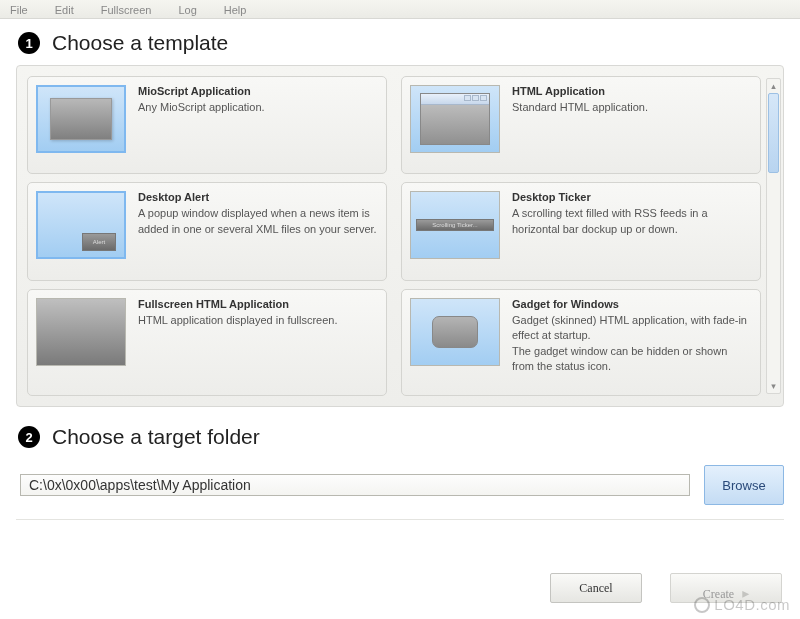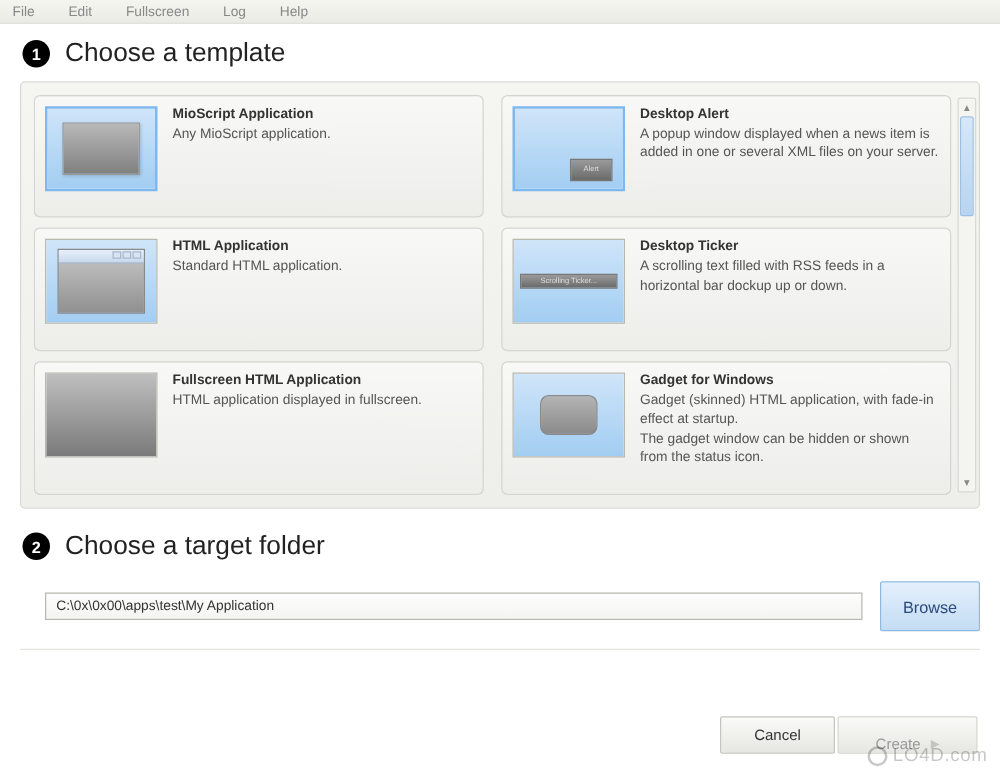--- a/index.html
+++ b/index.html
@@ -218,41 +218,42 @@
   margin: 0 16px;
   padding: 10px 0 14px 0;
 }
 .path-input {
   flex: 1;
   height: 22px;
   border: 1px solid #b8b8b0;
   background: linear-gradient(to bottom, #fdfdfd, #f4f4f1);
   padding: 2px 8px;
   font-family: inherit;
-  font-size: 11px;
+  font-size: 14px;
   color: #333;
-  margin-left: 20px;
+  margin-left: 4px;
 }
 .browse-btn {
   width: 80px;
   height: 40px;
   border: 1px solid #8cb8e4;
   background: linear-gradient(to bottom, #e4f0fc, #c4dcf4);
   color: #2a4a7a;
   font-size: 13px;
   border-radius: 2px;
   cursor: pointer;
 }
 .bottom-bar {
   position: absolute;
   bottom: 16px;
   right: 18px;
   display: flex;
-  gap: 2px;
-  align-items: center;
+  gap: 28px;
+  align-items: center;
+  font-family: Liberation Serif, serif;
 }
 .btn {
   height: 30px;
   min-width: 92px;
   border: 1px solid #c4c4c0;
   background: linear-gradient(to bottom, #fafaf8, #e6e6e2);
   font-family: inherit;
   font-size: 12px;
   color: #333;
   border-radius: 2px;
@@ -322,50 +323,50 @@
             <div class="thumb-rect"></div>
           </div>
       </div>
       <div class="template-text">
         <div class="template-title">MioScript Application</div>
         <div class="template-desc">Any MioScript application.</div>
       </div>
     </div>
 
     <div class="template-item">
-      <div class="thumb selected">
-        <div class="thumb-bg">
-          <div class="thumb-alert">Alert</div>
-        </div>
-      </div>
-      <div class="template-text">
-        <div class="template-title">Desktop Alert</div>
-        <div class="template-desc">A popup window displayed when a news item is added in one or several XML files on your server.</div>
-      </div>
-    </div>
-
-    <div class="template-item">
       <div class="thumb">
         <div class="thumb-bg">
           <div class="thumb-window">
             <div class="win-btns">
                 <i></i>
                 <i></i>
                 <i></i>
               </div>
           </div>
         </div>
       </div>
       <div class="template-text">
         <div class="template-title">HTML Application</div>
         <div class="template-desc">Standard HTML application.</div>
       </div>
     </div>
 
     <div class="template-item">
+      <div class="thumb selected">
+        <div class="thumb-bg">
+          <div class="thumb-alert">Alert</div>
+        </div>
+      </div>
+      <div class="template-text">
+        <div class="template-title">Desktop Alert</div>
+        <div class="template-desc">A popup window displayed when a news item is added in one or several XML files on your server.</div>
+      </div>
+    </div>
+
+    <div class="template-item">
       <div class="thumb">
         <div class="thumb-bg">
           <div class="thumb-ticker">Scrolling Ticker...</div>
         </div>
       </div>
       <div class="template-text">
         <div class="template-title">Desktop Ticker</div>
         <div class="template-desc">A scrolling text filled with RSS feeds in a horizontal bar dockup up or down.</div>
       </div>
     </div>

